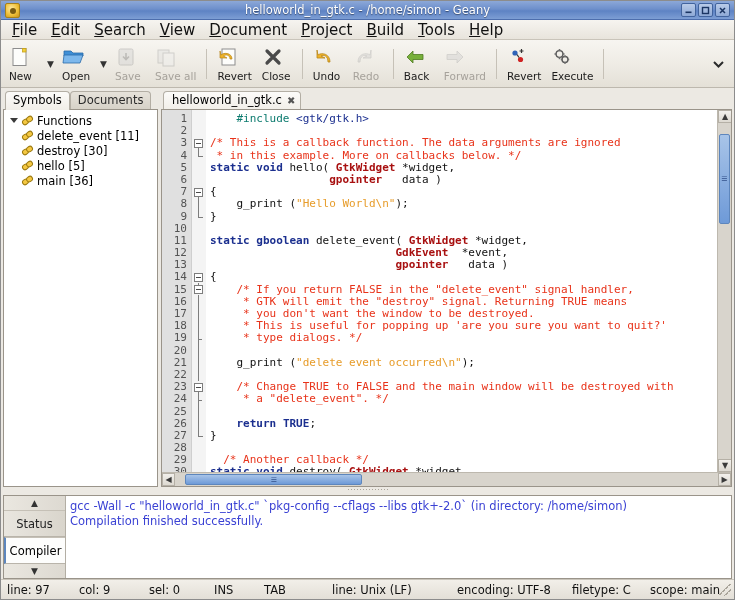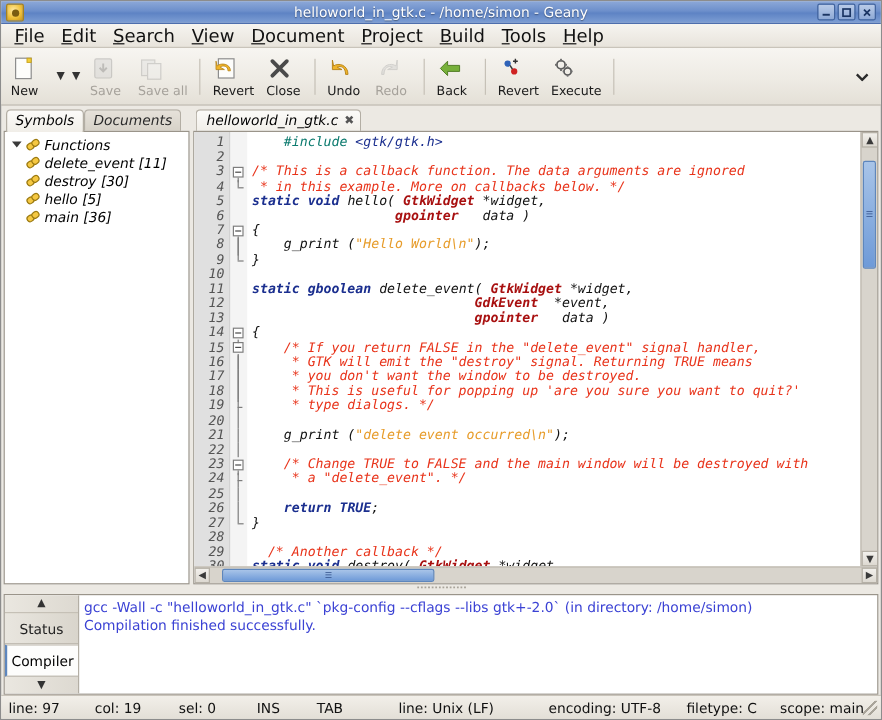--- a/index.html
+++ b/index.html
@@ -95,21 +95,21 @@
     color: #333; font-size: 9px;
   }
   .tsep { width: 1px; height: 30px; background: #c6c1b7; margin: 0 5px; flex: 0 0 1px; }
   .toolbar-overflow {
     margin-left: auto; width: 26px; height: 46px;
     display: flex; align-items: center; justify-content: center;
     color: #333; font-size: 10px;
   }
 
   
-  .mainarea { flex: 1 1 auto; display: flex; min-height: 0; padding: 2px 2px 0 2px; font-style: italic; }
+  .mainarea { flex: 1 1 auto; display: flex; min-height: 0; padding: 2px 2px 0 2px; }
 
   
   .sidebar { width: 155px; flex: 0 0 155px; display: flex; flex-direction: column; min-height: 0; }
   .nbtabs { display: flex; height: 20px; flex: 0 0 20px; padding-left: 2px; align-items: flex-end; }
   .nbtab {
     font-size: 11.5px; padding: 2px 7px 3px 7px;
     border: 1px solid #b3aea4; border-bottom: none;
     border-radius: 4px 4px 0 0;
     background: linear-gradient(to bottom, #e6e2da, #d6d1c7);
     color: #2a2a2a; line-height: 13px; cursor: default;
@@ -307,20 +307,29 @@
       <div class="glyph">
         <svg width="22" height="22" viewBox="0 0 22 22">
           <rect x="4" y="2.5" width="13" height="17" fill="#fdfdfb" stroke="#8d8d8d" stroke-width="1"></rect>
           <rect x="13.5" y="2.5" width="3.5" height="3.5" fill="#f2d03a" stroke="#c9a21b" stroke-width=".8"></rect>
         </svg>
       </div>
       <div class="lbl">New</div>
     </div>
     <div class="tool-arrow">▼</div>
 
+    <div class="tool">
+      <div class="glyph">
+        <svg width="24" height="22" viewBox="0 0 24 22">
+          <path d="M2 5 h7 l2 2 h10 v3 H2 z" fill="#3f8fd6" stroke="#2a6aa8" stroke-width=".8"></path>
+          <path d="M2 9 h19 l-3 8 H1 z" fill="#7db8ec" stroke="#2a6aa8" stroke-width=".8"></path>
+        </svg>
+      </div>
+      <div class="lbl">Open</div>
+    </div>
     <div class="tool-arrow">▼</div>
 
     <div class="tool disabled">
       <div class="glyph">
         <svg width="22" height="22" viewBox="0 0 22 22">
           <rect x="4" y="3" width="14" height="16" rx="1.5" fill="#cfcfcf" stroke="#8d8d8d"></rect>
           <path d="M11 7 v6 M8 10.5 l3 3 3-3" stroke="#6b6b6b" stroke-width="1.6" fill="none"></path>
         </svg>
       </div>
       <div class="lbl">Save</div>
@@ -381,20 +390,28 @@
 
     <div class="tool">
       <div class="glyph">
         <svg width="22" height="22" viewBox="0 0 22 22">
           <path d="M3 11 L9 5 L9 8.5 L19 8.5 L19 13.5 L9 13.5 L9 17 z" fill="#77b03a" stroke="#4e7a22" stroke-width=".8"></path>
         </svg>
       </div>
       <div class="lbl">Back</div>
     </div>
 
+    <div class="tool disabled">
+      <div class="glyph">
+        <svg width="22" height="22" viewBox="0 0 22 22">
+          <path d="M19 11 L13 5 L13 8.5 L3 8.5 L3 13.5 L13 13.5 L13 17 z" fill="#cccccc" stroke="#9a9a9a" stroke-width=".8"></path>
+        </svg>
+      </div>
+      <div class="lbl">Forward</div>
+    </div>
 
     <div class="tsep"></div>
 
     <div class="tool">
       <div class="glyph">
         <svg width="22" height="22" viewBox="0 0 22 22">
           <circle cx="8" cy="7" r="2.6" fill="#2f63b8"></circle>
           <circle cx="13.5" cy="13.5" r="2.6" fill="#cf2222"></circle>
           <path d="M10 8.5 L12 11.5" stroke="#333" stroke-width="1.2"></path>
           <path d="M12.5 5 h4 M14.5 3 v4" stroke="#333" stroke-width="1.2"></path>
@@ -626,21 +643,21 @@
       <div class="vt-arrow">▼</div>
     </div>
     <div class="msgbody">
       <div class="msgline">gcc -Wall -c "helloworld_in_gtk.c" `pkg-config --cflags --libs gtk+-2.0` (in directory: /home/simon)</div>
       <div class="msgline">Compilation finished successfully.</div>
     </div>
   </div>
 
   <div class="statusbar">
     <div class="sfield" style="width:72px">line: 97</div>
-    <div class="sfield" style="width:70px">col: 19</div>
+    <div class="sfield" style="width:70px">col: 9</div>
     <div class="sfield" style="width:65px">sel: 0</div>
     <div class="sfield" style="width:50px">INS</div>
     <div class="sfield" style="width:68px">TAB</div>
     <div class="sfield" style="width:125px">line: Unix (LF)</div>
     <div class="sfield" style="width:115px">encoding: UTF-8</div>
     <div class="sfield" style="width:78px">filetype: C</div>
     <div class="sfield">scope: main</div>
     <div class="grip"></div>
   </div>
 

